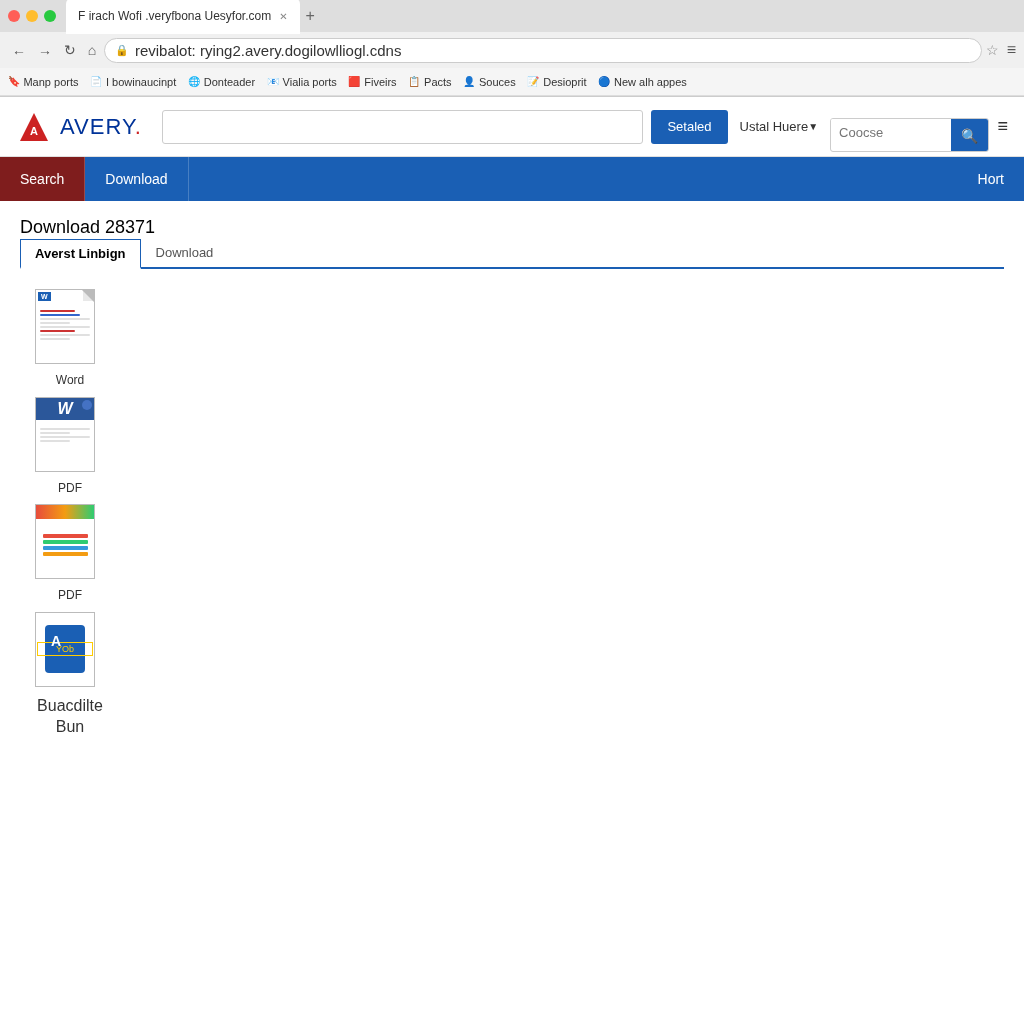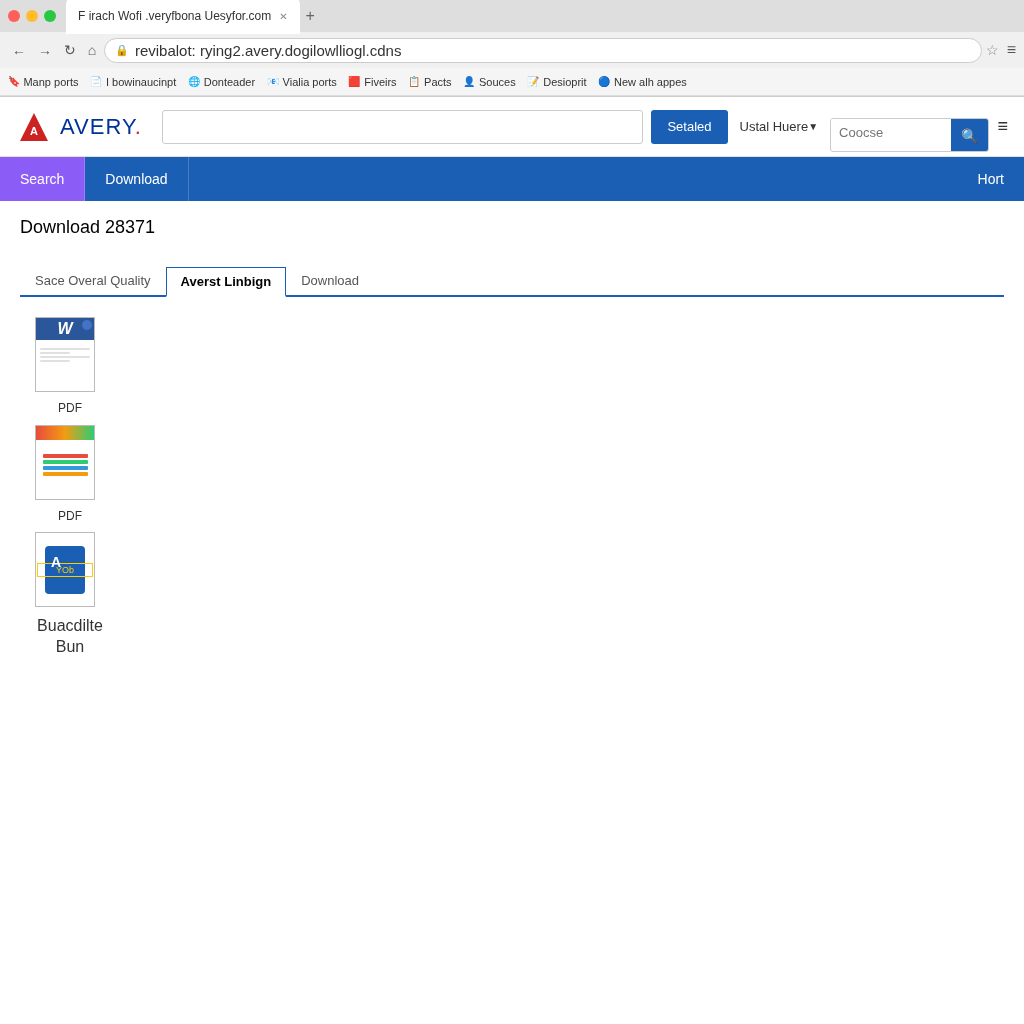--- a/index.html
+++ b/index.html
@@ -202,42 +202,42 @@
       align-items: center;
       font-size: 14px;
       color: #fff;
       cursor: pointer;
       border-right: 1px solid rgba(255,255,255,0.2);
     }
     .nav-tab:first-child {
       background: #1a5fb4;
     }
     .nav-tab.active {
-      background: #8b5cf6;
+      background: #7f1d1d;
     }
     .nav-spacer { flex: 1; }
     .nav-hort {
       padding: 0 20px;
       height: 53px;
       display: flex;
       align-items: center;
       font-size: 14px;
       color: #fff;
       cursor: pointer;
     }
 
     
     .main-content {
       padding: 16px 20px;
     }
     .page-title {
       font-size: 18px;
       font-weight: normal;
       color: #000;
-      margin-bottom: 28px;
+      margin-bottom: 0;
     }
 
     
     .sub-tabs {
       display: flex;
       align-items: flex-end;
       border-bottom: 2px solid #1a5fb4;
       margin-bottom: 20px;
     }
     .sub-tab {
@@ -551,33 +551,50 @@
   <div class="nav-spacer"></div>
   <div class="nav-hort">
     <span>Hort</span>
   </div>
 </div>
 
 <div class="main-content">
   <h2 class="page-title">Download 28371</h2>
 
   <div class="sub-tabs">
-    <div class="sub-tab">
-      <span>Sace Overal Quality</span>
-    </div>
     <div class="sub-tab active">
       <span>Averst Linbign</span>
     </div>
     <div class="sub-tab">
       <span>Download</span>
     </div>
   </div>
 
   <div class="files-grid">
 
+    <div class="file-item">
+      <div class="file-icon-wrapper">
+        <div class="icon-doc-preview">
+          <div class="corner-fold-inner"></div>
+          <div class="corner-fold"></div>
+          <div class="doc-blue-badge">W</div>
+          <div class="doc-content-lines">
+            <div class="file-line red"></div>
+            <div class="file-line blue"></div>
+            <div class="file-line full"></div>
+            <div class="file-line half"></div>
+            <div class="file-line full"></div>
+            <div class="file-line red"></div>
+            <div class="file-line full"></div>
+            <div class="file-line half"></div>
+          </div>
+        </div>
+      </div>
+      <span class="file-label">Word</span>
+    </div>
 
     <div class="file-item">
       <div class="file-icon-wrapper">
         <div class="icon-pdf-word">
           <div class="word-header">
             <span class="w-letter">W</span>
           </div>
           <div class="blue-dot-badge"></div>
           <div style="padding: 4px; display:flex; flex-direction:column; gap:2px; margin-top:4px;">
             <div class="file-line full"></div>

